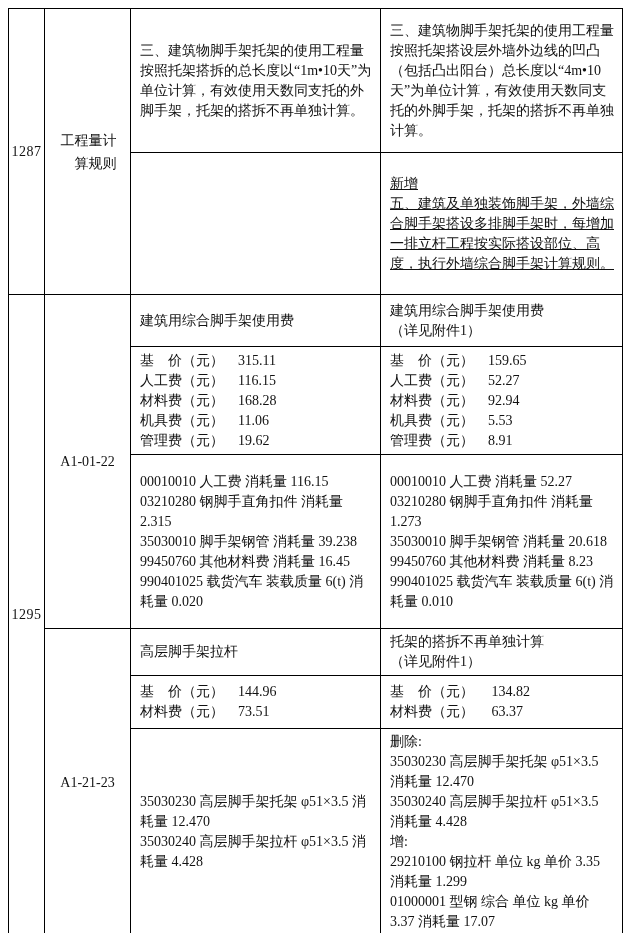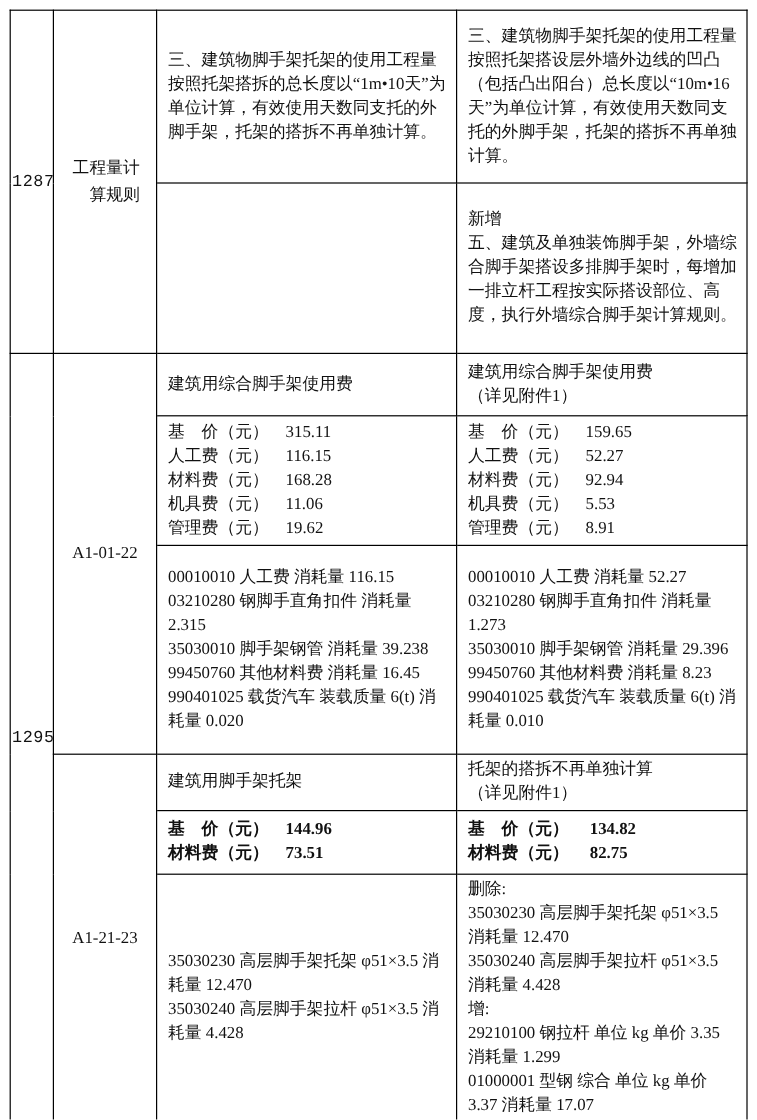--- a/index.html
+++ b/index.html
@@ -23,24 +23,23 @@
     width: 614px;
     font-size: 14px;
   }
   table.cmp td {
     border: 1.5px solid #000000;
     vertical-align: middle;
     overflow: hidden;
   }
   
   td.c-num {
-    text-align: right;
+    text-align: center;
     font-size: 14px;
     letter-spacing: 0.5px;
-    font-family: Liberation Mono, monospace;
   }
   
   td.c-label {
     text-align: center;
   }
   td.c-label .lbl {
     display: inline-block;
     text-align: right;
     line-height: 23px;
   }
@@ -53,26 +52,26 @@
     line-height: 20px;
     white-space: pre-line;
     text-align: left;
   }
   td.c-text.tight {
     padding-top: 3px;
     padding-bottom: 3px;
   }
   
   tr.r1 { height: 144px; }
-  tr.r2 { height: 142px; }
+  tr.r2 { height: 142px; text-decoration: underline; }
   tr.r3 { height: 52px;  }
   tr.r4 { height: 108px; margin-top: 20px; }
   tr.r5 { height: 174px; }
   tr.r6 { height: 44px;  }
-  tr.r7 { height: 53px; font-weight: bold;  }
+  tr.r7 { height: 53px;  }
   tr.r8 { height: 200px; }
 </style>
 </head>
 <body>
 
 <div class="page">
   <table class="cmp">
     <colgroup>
       <col style="width:36px">
       <col style="width:86px">
@@ -80,21 +79,21 @@
       <col style="width:242px">
     </colgroup>
 
     <tbody>
         <tr class="r1">
       <td class="c-num" rowspan="2">1287</td>
       <td class="c-label" rowspan="2">
         <span class="lbl lbl-narrow">工程量计算规则</span>
       </td>
       <td class="c-text">三、建筑物脚手架托架的使用工程量按照托架搭拆的总长度以“1m•10天”为单位计算，有效使用天数同支托的外脚手架，托架的搭拆不再单独计算。</td>
-      <td class="c-text">三、建筑物脚手架托架的使用工程量按照托架搭设层外墙外边线的凹凸（包括凸出阳台）总长度以“10m•16 天”为单位计算，有效使用天数同支托的外脚手架，托架的搭拆不再单独计算。</td>
+      <td class="c-text">三、建筑物脚手架托架的使用工程量按照托架搭设层外墙外边线的凹凸（包括凸出阳台）总长度以“4m•10 天”为单位计算，有效使用天数同支托的外脚手架，托架的搭拆不再单独计算。</td>
     </tr>
     <tr class="r2">
       <td class="c-text"></td>
       <td class="c-text">新增
 五、建筑及单独装饰脚手架，外墙综合脚手架搭设多排脚手架时，每增加一排立杆工程按实际搭设部位、高度，执行外墙综合脚手架计算规则。</td>
     </tr>
 
     <tr class="r3">
       <td class="c-num" rowspan="6">1295</td>
       <td class="c-label" rowspan="3">
@@ -117,38 +116,38 @@
 管理费（元）　8.91</td>
     </tr>
     <tr class="r5">
       <td class="c-text tight">00010010 人工费 消耗量 116.15
 03210280 钢脚手直角扣件 消耗量 2.315
 35030010 脚手架钢管 消耗量 39.238
 99450760 其他材料费 消耗量 16.45
 990401025 载货汽车 装载质量 6(t) 消耗量 0.020</td>
       <td class="c-text tight">00010010 人工费 消耗量 52.27
 03210280 钢脚手直角扣件 消耗量 1.273
-35030010 脚手架钢管 消耗量 29.396
+35030010 脚手架钢管 消耗量 20.618
 99450760 其他材料费 消耗量 8.23
 990401025 载货汽车 装载质量 6(t) 消耗量 0.010</td>
     </tr>
 
     <tr class="r6">
       <td class="c-label" rowspan="3">
         <span class="lbl">A1-21-23</span>
       </td>
-      <td class="c-text tight">建筑用脚手架托架</td>
+      <td class="c-text tight">高层脚手架拉杆</td>
       <td class="c-text tight">托架的搭拆不再单独计算
 （详见附件1）</td>
     </tr>
     <tr class="r7">
       <td class="c-text tight">基　价（元）　144.96
 材料费（元）　73.51</td>
       <td class="c-text tight">基　价（元）　 134.82
-材料费（元）　 82.75</td>
+材料费（元）　 63.37</td>
     </tr>
     <tr class="r8">
       <td class="c-text tight">35030230 高层脚手架托架 φ51×3.5 消耗量 12.470
 35030240 高层脚手架拉杆 φ51×3.5 消耗量 4.428</td>
       <td class="c-text tight">删除:
 35030230 高层脚手架托架 φ51×3.5 消耗量 12.470
 35030240 高层脚手架拉杆 φ51×3.5 消耗量 4.428
 增:
 29210100 钢拉杆 单位 kg 单价 3.35 消耗量 1.299
 01000001 型钢 综合 单位 kg 单价 3.37 消耗量 17.07</td>

